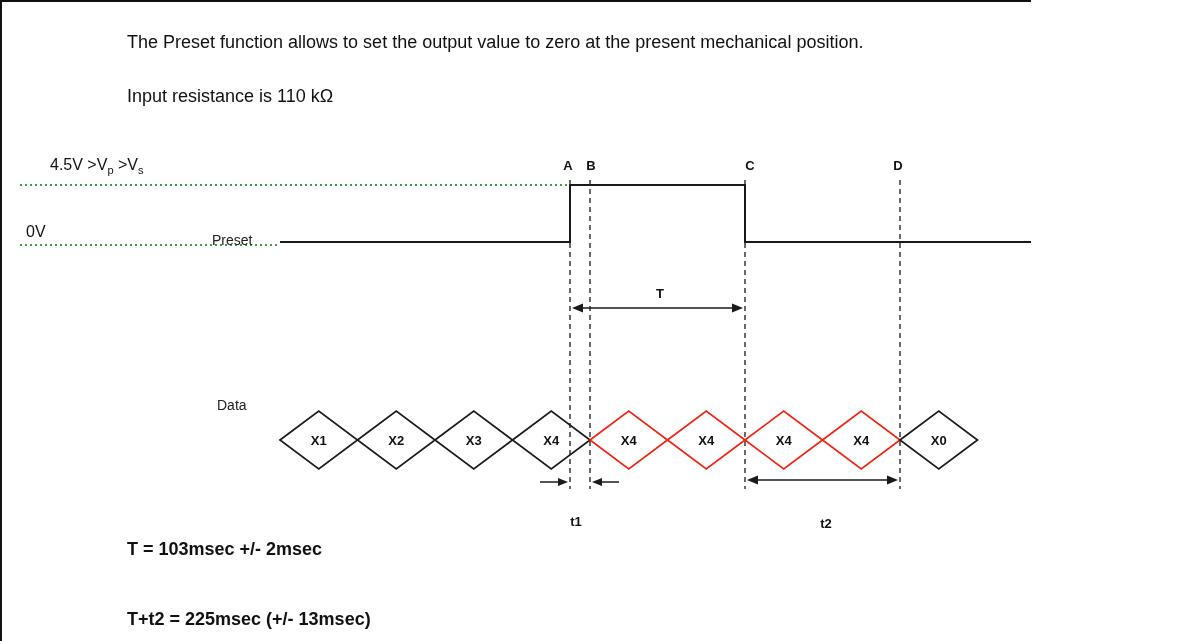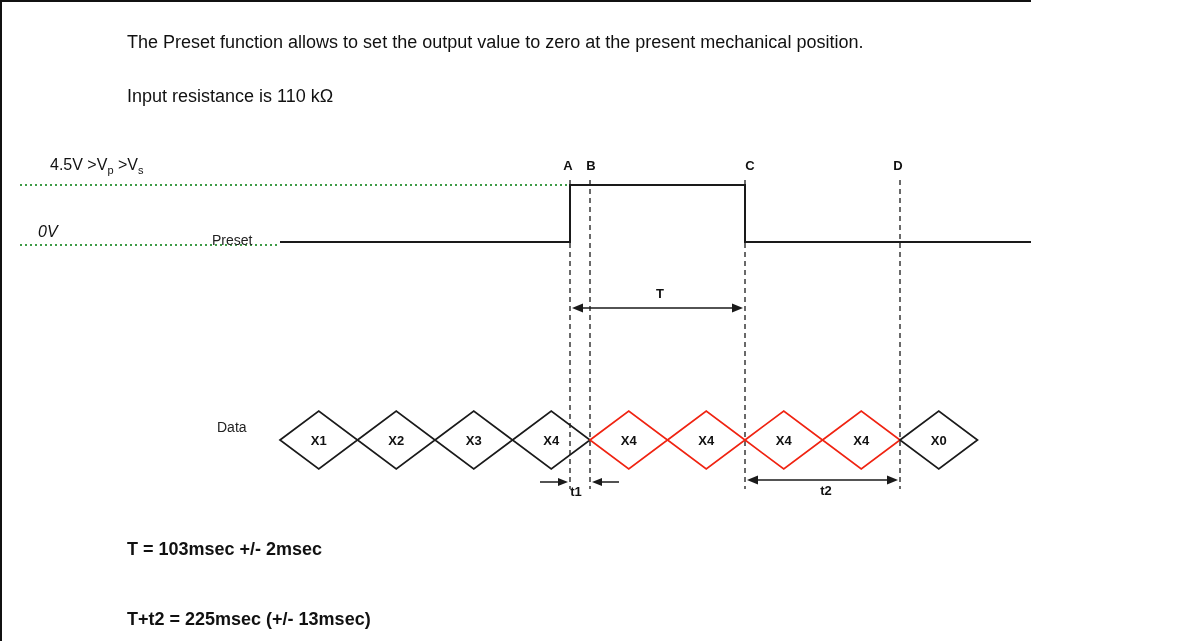--- a/index.html
+++ b/index.html
@@ -75,31 +75,31 @@
         <text x="781.75" y="442.5" text-anchor="middle" class="cell-label">X4</text>
         <polygon points="820.5,438 859.25,409 898,438 859.25,467" fill="none" stroke="#f02311" stroke-width="1.7"></polygon>
         <text x="859.25" y="442.5" text-anchor="middle" class="cell-label">X4</text>
         <polygon points="898,438 936.75,409 975.5,438 936.75,467" fill="none" stroke="#1a1a1a" stroke-width="1.7"></polygon>
         <text x="936.75" y="442.5" text-anchor="middle" class="cell-label">X0</text>
       </g>
   </svg>
 
   <div class="abs vlabel" style="left:20px; top:154px;margin-left:28px;"><span>4.5V &gt;V</span><sub>p</sub><span> &gt;V</span><sub>s</sub></div>
 
-  <div class="abs vlabel" style="left:36px; top:221px;font-style:italic;">0V</div>
+  <div class="abs vlabel" style="left:24px; top:221px;">0V</div>
 
   <div class="abs small-label" style="left:210px; top:194px;">Preset</div>
 
-  <div class="abs small-label" style="left:215px; top:381px;">Data</div>
+  <div class="abs small-label" style="left:215px; top:359px;">Data</div>
 
   <div class="abs marker" style="left:566px; top:156px;">A</div>
   <div class="abs marker" style="left:589px; top:156px;">B</div>
   <div class="abs marker" style="left:748px; top:156px;">C</div>
   <div class="abs marker" style="left:896px; top:156px;">D</div>
 
   <div class="abs arrow-label" style="left:658px; top:284px;">T</div>
-  <div class="abs arrow-label" style="left:574px; top:482px;">t1</div>
-  <div class="abs arrow-label" style="left:824px; top:481px;">t2</div>
+  <div class="abs arrow-label" style="left:574px; top:512px;">t1</div>
+  <div class="abs arrow-label" style="left:824px; top:514px;">t2</div>
 
   <div class="abs note" style="left:125px; top:537px;text-align:right;">T = 103msec +/- 2msec</div>
   <div class="abs note" style="left:125px; top:607px;">T+t2 = 225msec (+/- 13msec)</div>
 
 </div>
 
 </body></html>

